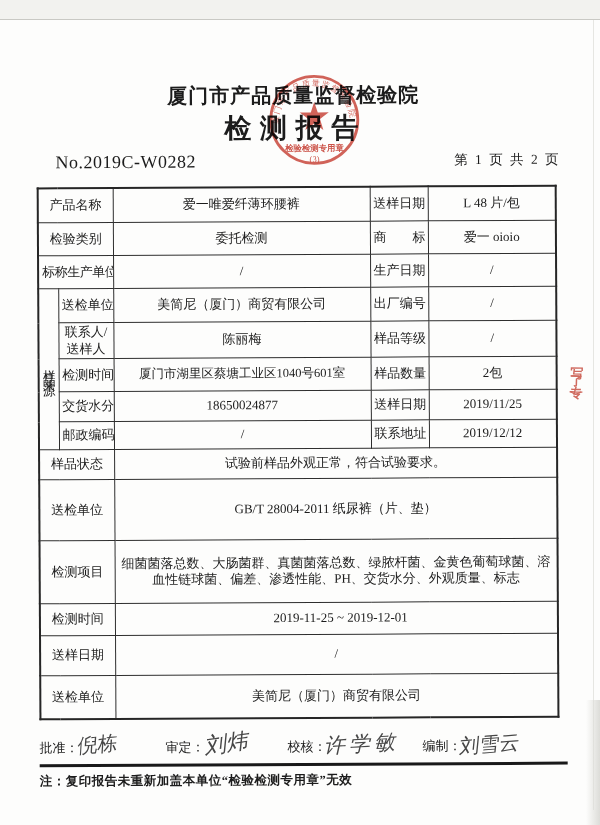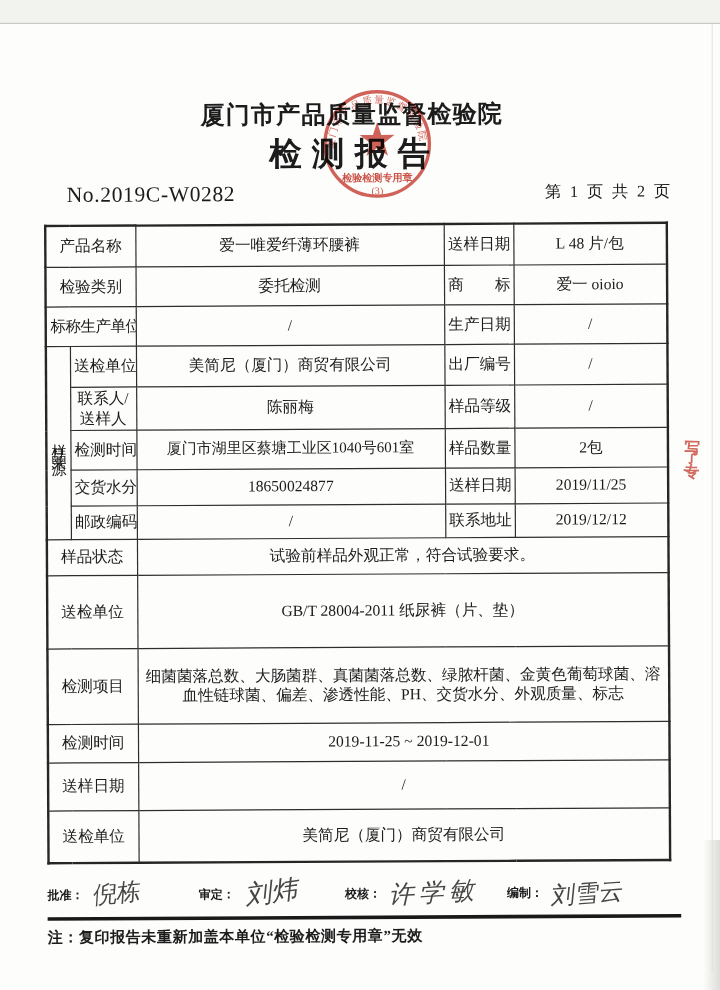--- a/index.html
+++ b/index.html
@@ -49,21 +49,21 @@
     font-size:12.5px;letter-spacing:5px;margin:0 auto;line-height:1;}
   tr.r1 td{height:31px;} tr.r2 td{height:30px;} tr.r3 td{height:30px;}
   tr.r4 td{height:31px;} tr.r5 td{height:33px;} tr.r6 td{height:30px;}
   tr.r7 td{height:27px;} tr.r8 td{height:25px;} tr.r9 td{height:27px;}
   tr.r10 td{height:58px;} tr.r11 td{height:60px;} tr.r12 td{height:29px;}
   tr.r13 td{height:37px;} tr.r14 td{height:40px;}
   td.items{line-height:1.6;font-size:13px;}
 
   
   .sig-row{position:absolute;left:0;top:728px;width:600px;height:36px;}
-  .sig-label{position:absolute;font-size:10px;font-weight:700;top:10px;}
+  .sig-label{position:absolute;font-size:13px;font-weight:400;top:10px;}
   .sig-name{position:absolute;font-size:20px;color:#2d2d2d;opacity:.88;
     font-family:"DejaVu Sans",sans-serif;white-space:nowrap;}
   .sig1{left:74px;top:2px;transform:rotate(-5deg) skewX(-9deg);}
   .sig2{left:202px;top:0px;transform:rotate(-8deg) skewX(-14deg);font-size:22px;}
   .sig3{left:322px;top:2px;transform:rotate(-3deg) skewX(-16deg);font-size:21px;letter-spacing:4px;}
   .sig4{left:456px;top:4px;transform:rotate(-4deg) skewX(-10deg);}
 
   .note-line{position:absolute;left:36px;top:763px;width:528px;height:2.5px;background:#191919;}
   .note-text{position:absolute;left:36px;top:772px;font-size:12.5px;font-weight:600;letter-spacing:.5px;}
 

